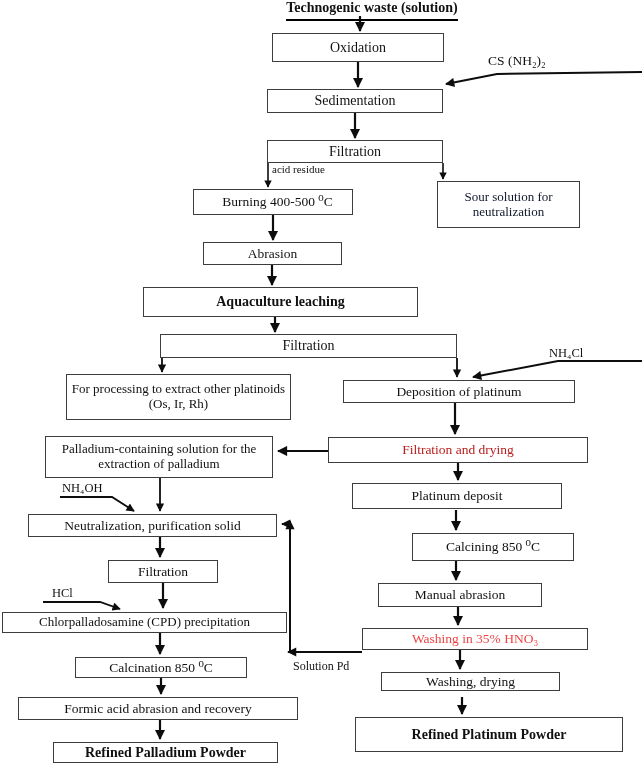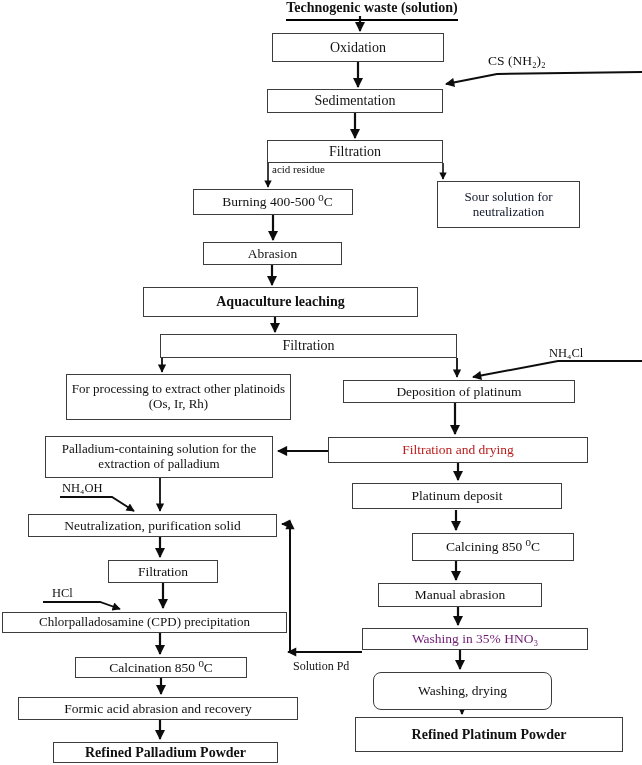--- a/index.html
+++ b/index.html
@@ -103,23 +103,23 @@
       <div class="node" style="left: 45px; top: 374px; width: 225px; height: 46px; font-size: 13px; border-color: rgb(61, 61, 61); color: rgb(17, 17, 17); margin-left: 21px;">For processing to extract other platinoids (Os, Ir, Rh)</div>
       <div class="node" style="left: 343px; top: 380px; width: 232px; height: 23px; font-size: 13.5px; border-color: rgb(61, 61, 61); color: rgb(17, 17, 17);">Deposition of platinum</div>
       <div class="node" style="left: 45px; top: 436px; width: 228px; height: 42px; font-size: 13px; border-color: rgb(61, 61, 61); color: rgb(17, 17, 17);">Palladium-containing solution for the extraction of palladium</div>
       <div class="node" style="left: 328px; top: 437px; width: 260px; height: 26px; font-size: 13.5px; border-color: rgb(61, 61, 61); color: #b91c1c; text-align: center;">Filtration and drying</div>
       <div class="node" style="left: 352px; top: 483px; width: 210px; height: 26px; font-size: 13.5px; border-color: rgb(61, 61, 61); color: rgb(17, 17, 17);">Platinum deposit</div>
       <div class="node" style="left: 28px; top: 514px; width: 249px; height: 23px; font-size: 13.5px; border-color: rgb(61, 61, 61); color: rgb(17, 17, 17);">Neutralization, purification solid</div>
       <div class="node" style="left: 375px; top: 533px; width: 162px; height: 28px; font-size: 13.5px; border-color: rgb(61, 61, 61); color: rgb(17, 17, 17); margin-left: 37px;">Calcining 850 ⁰C</div>
       <div class="node" style="left: 108px; top: 560px; width: 110px; height: 23px; font-size: 13.5px; border-color: rgb(61, 61, 61); color: rgb(17, 17, 17);">Filtration</div>
       <div class="node" style="left: 378px; top: 583px; width: 164px; height: 24px; font-size: 13.5px; border-color: rgb(61, 61, 61); color: rgb(17, 17, 17);">Manual abrasion</div>
       <div class="node" style="left: 2px; top: 612px; width: 285px; height: 21px; font-size: 13px; border-color: rgb(61, 61, 61); color: rgb(17, 17, 17);">Chlorpalladosamine (CPD) precipitation</div>
-      <div class="node" style="left: 362px; top: 628px; width: 226px; height: 22px; font-size: 13.5px; border-color: rgb(61, 61, 61); color: #701a75;">Washing in 35% HNO₃</div>
+      <div class="node" style="left: 362px; top: 628px; width: 226px; height: 22px; font-size: 13.5px; border-color: rgb(61, 61, 61); color: #ef4444;">Washing in 35% HNO₃</div>
       <div class="node" style="left: 75px; top: 657px; width: 172px; height: 21px; font-size: 13.5px; border-color: rgb(61, 61, 61); color: rgb(17, 17, 17);">Calcination 850 ⁰C</div>
-      <div class="node" style="left: 373px; top: 672px; width: 179px; height: 38px; font-size: 13.5px; border-color: rgb(61, 61, 61); color: rgb(17, 17, 17); border-radius: 8px;">Washing, drying</div>
+      <div class="node" style="left: 381px; top: 672px; width: 179px; height: 19px; font-size: 13.5px; border-color: rgb(61, 61, 61); color: rgb(17, 17, 17);">Washing, drying</div>
       <div class="node" style="left: 18px; top: 697px; width: 280px; height: 23px; font-size: 13.5px; border-color: rgb(61, 61, 61); color: rgb(17, 17, 17);">Formic acid abrasion and recovery</div>
       <div class="node bold" style="left: 355px; top: 717px; width: 268px; height: 35px; font-size: 14px; border-color: rgb(61, 61, 61); color: rgb(17, 17, 17);">Refined Platinum Powder</div>
       <div class="node bold" style="left: 53px; top: 742px; width: 225px; height: 21px; font-size: 14px; border-color: rgb(61, 61, 61); color: rgb(17, 17, 17);">Refined Palladium Powder</div>
     </div>
   <div id="labels-layer">
       <div class="flabel" style="left: 488px; top: 53px; font-size: 13.5px; color: rgb(17, 17, 17);">CS (NH₂)₂</div>
       <div class="flabel" style="left: 272px; top: 163px; font-size: 11px; color: rgb(17, 17, 17);">acid residue</div>
       <div class="flabel" style="left: 549px; top: 346px; font-size: 12.5px; color: rgb(17, 17, 17);">NH₄Cl</div>
       <div class="flabel" style="left: 62px; top: 481px; font-size: 12.5px; color: rgb(17, 17, 17);">NH₄OH</div>
       <div class="flabel" style="left: 52px; top: 586px; font-size: 12.5px; color: rgb(17, 17, 17);">HCl</div>

